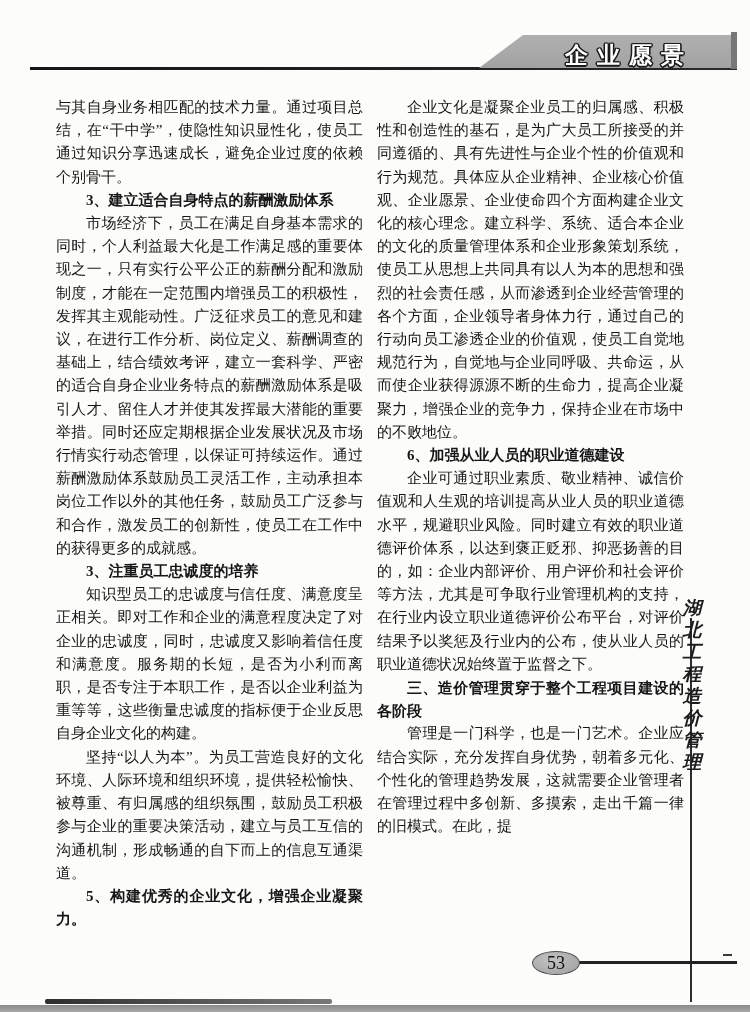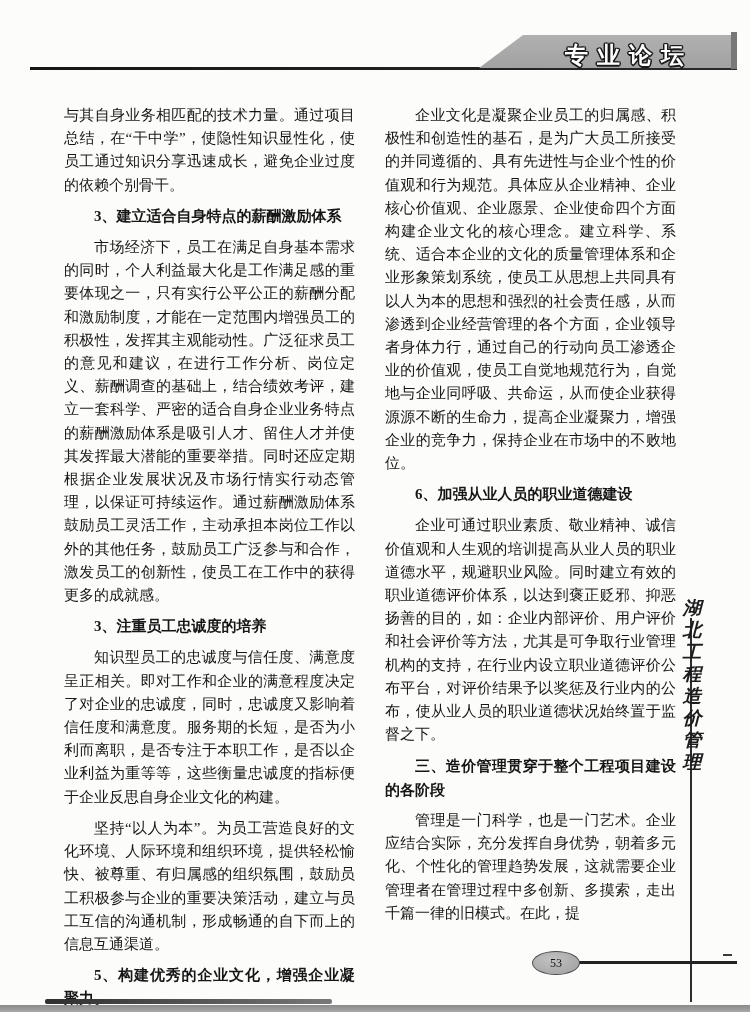--- a/index.html
+++ b/index.html
@@ -37,21 +37,21 @@
   }
 
   
   .col{
     position:absolute;top:96px;width:307px;
     font-size:15px;line-height:23.2px;color:#161616;
     text-align:justify;
   }
   .col-left{left:56px;}
   .col-right{left:377px;}
-  .col p{margin:8px;padding:0;}
+  .col p{margin:0;padding:0;}
   .col p.body{text-indent:2em;}
   .col p.body-noindent{text-indent:0;}
   .col p.heading{text-indent:2em;font-weight:bold;}
   .col p.heading-hei{
     text-indent:2em;font-weight:bold;
     font-family:"Liberation Sans", sans-serif;
   }
 
   
   .margin-vline{
@@ -68,21 +68,21 @@
     font-weight:bold;font-style:italic;color:#1c1c1c;
     transform:scaleX(1.05);
   }
 
   
   .page-badge{
     position:absolute;left:532px;top:951px;width:46px;height:22px;
     background:radial-gradient(ellipse at 40% 35%,#c2c2c2,#9e9e9e);
     border:1.5px solid #4c4c4c;border-radius:50%;
     text-align:center;line-height:22px;
-    font-size:12px;color:#111;
+    font-size:18px;color:#111;
     z-index:3;
   }
   .footer-rule{
     position:absolute;left:576px;top:961px;width:161px;height:2.5px;
     background:#222;
   }
   .footer-dash{
     position:absolute;left:723px;top:954px;width:9px;height:2px;
     background:#3a3a3a;
   }
@@ -99,21 +99,21 @@
   }
 </style>
 </head>
 <body>
 
 <div class="page">
 
   <div class="header-rule"></div>
   <div class="banner"></div>
   <div class="banner-right-edge"></div>
-  <div class="banner-label">专业论坛</div>
+  <div class="banner-label">企业愿景</div>
 
   <div class="col col-left">
       <p class="body-noindent">与其自身业务相匹配的技术力量。通过项目总结，在“干中学”，使隐性知识显性化，使员工通过知识分享迅速成长，避免企业过度的依赖个别骨干。</p>
       <p class="heading">3、建立适合自身特点的薪酬激励体系</p>
       <p class="body">市场经济下，员工在满足自身基本需求的同时，个人利益最大化是工作满足感的重要体现之一，只有实行公平公正的薪酬分配和激励制度，才能在一定范围内增强员工的积极性，发挥其主观能动性。广泛征求员工的意见和建议，在进行工作分析、岗位定义、薪酬调查的基础上，结合绩效考评，建立一套科学、严密的适合自身企业业务特点的薪酬激励体系是吸引人才、留住人才并使其发挥最大潜能的重要举措。同时还应定期根据企业发展状况及市场行情实行动态管理，以保证可持续运作。通过薪酬激励体系鼓励员工灵活工作，主动承担本岗位工作以外的其他任务，鼓励员工广泛参与和合作，激发员工的创新性，使员工在工作中的获得更多的成就感。</p>
       <p class="heading">3、注重员工忠诚度的培养</p>
       <p class="body">知识型员工的忠诚度与信任度、满意度呈正相关。即对工作和企业的满意程度决定了对企业的忠诚度，同时，忠诚度又影响着信任度和满意度。服务期的长短，是否为小利而离职，是否专注于本职工作，是否以企业利益为重等等，这些衡量忠诚度的指标便于企业反思自身企业文化的构建。</p>
       <p class="body">坚持“以人为本”。为员工营造良好的文化环境、人际环境和组织环境，提供轻松愉快、被尊重、有归属感的组织氛围，鼓励员工积极参与企业的重要决策活动，建立与员工互信的沟通机制，形成畅通的自下而上的信息互通渠道。</p>
       <p class="heading">5、构建优秀的企业文化，增强企业凝聚力。</p>
     </div>

